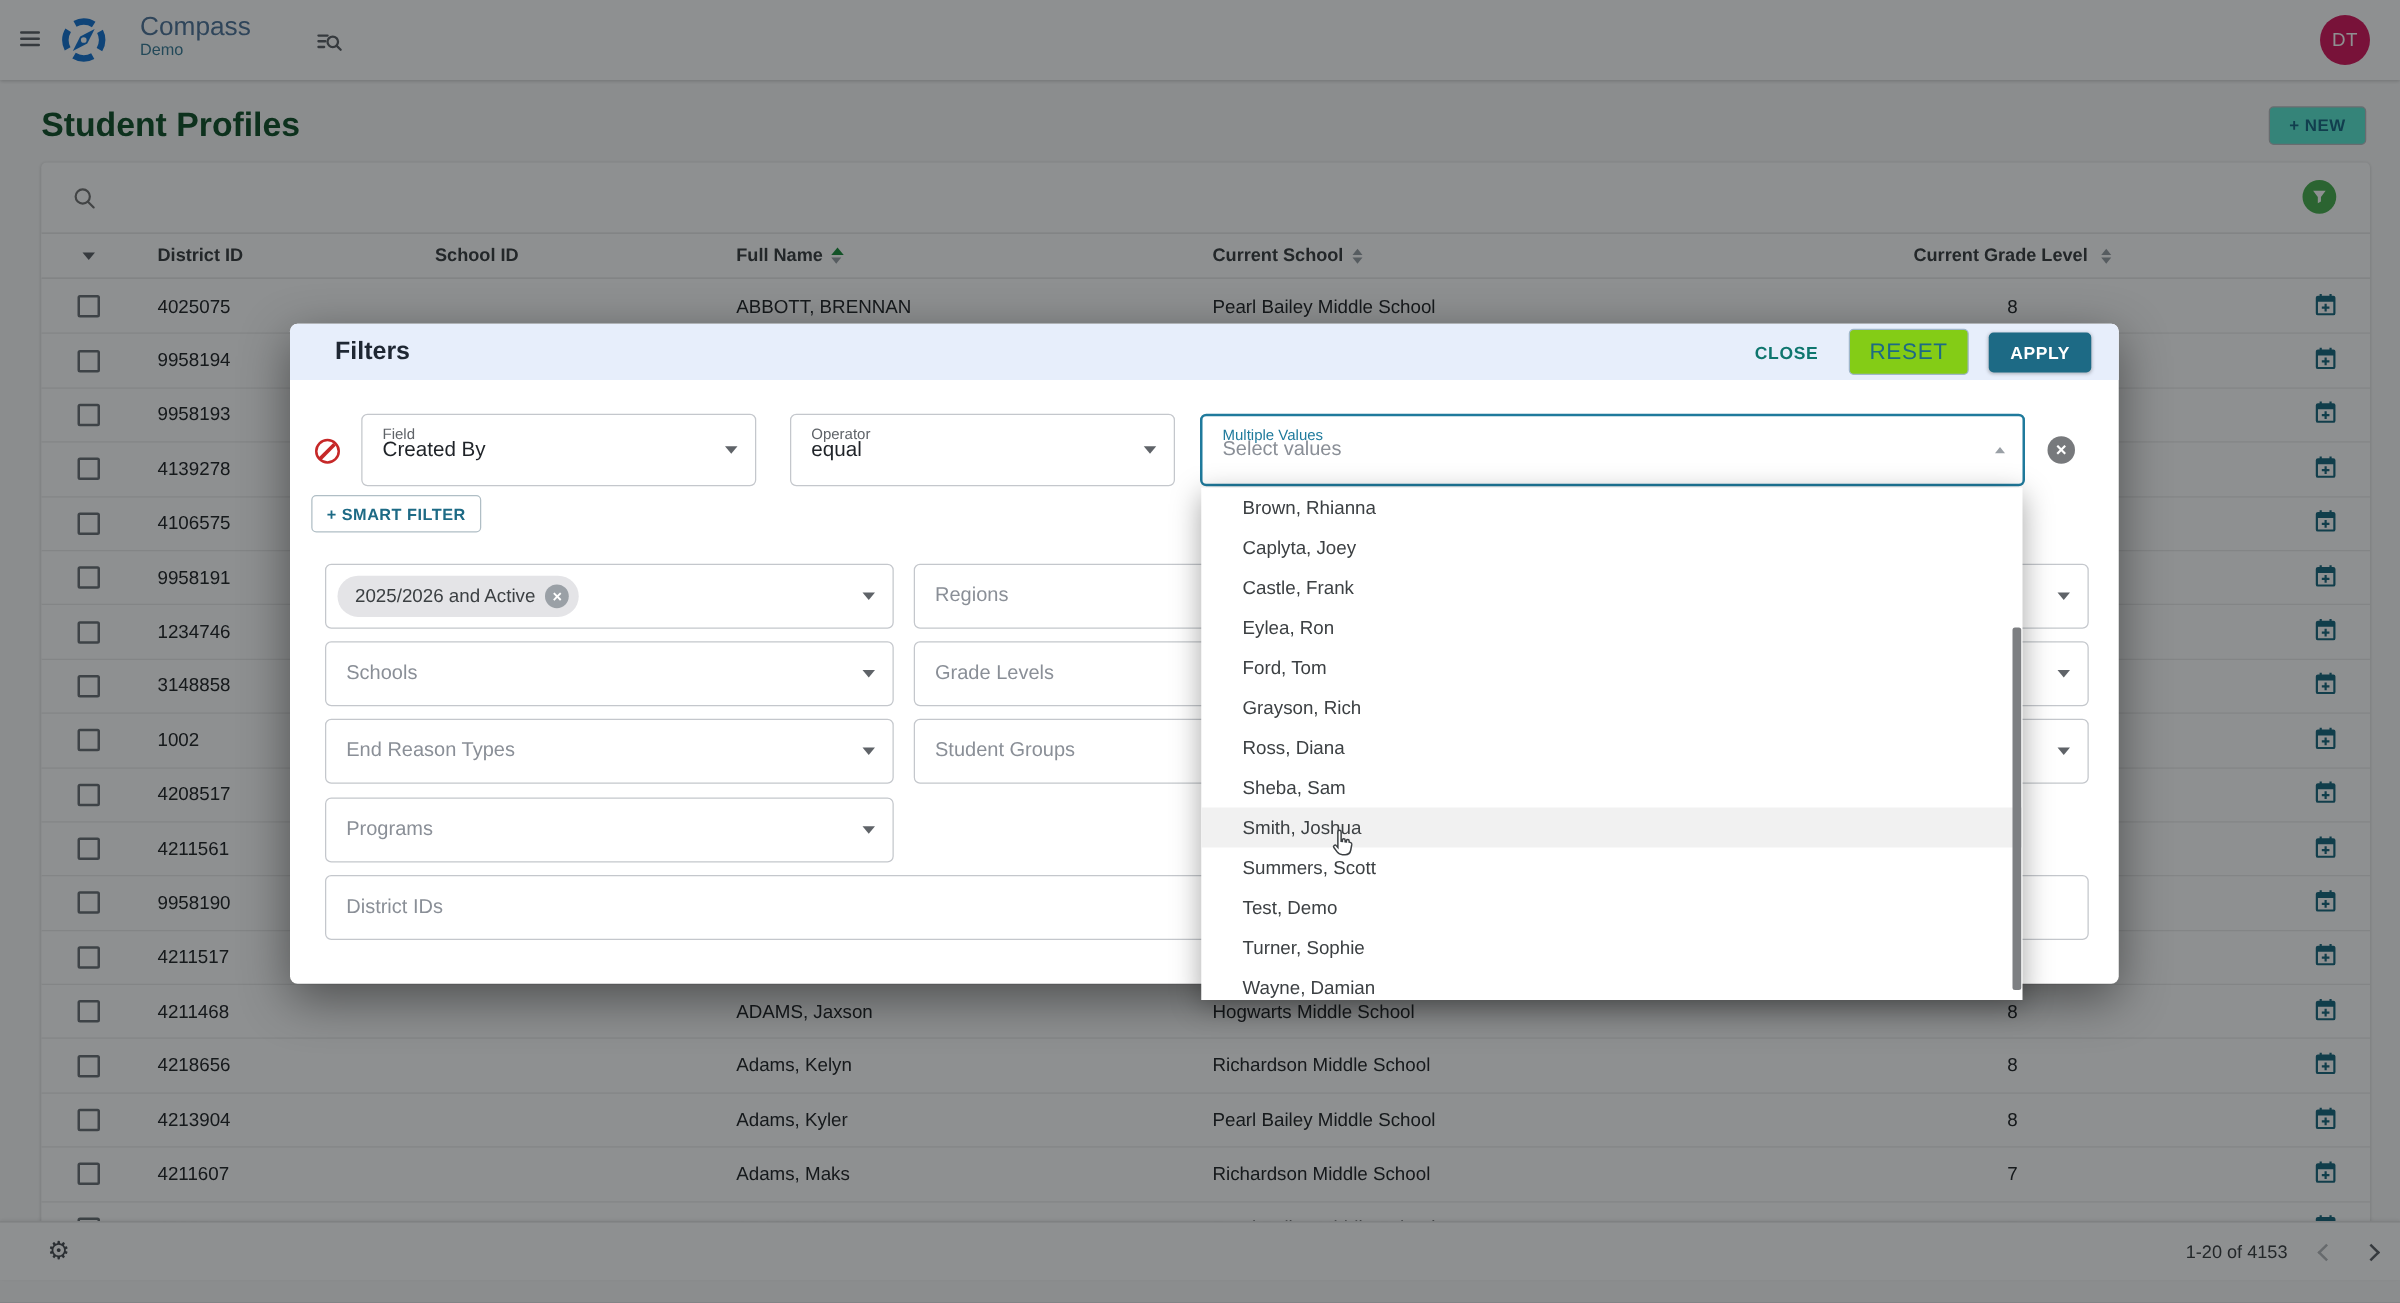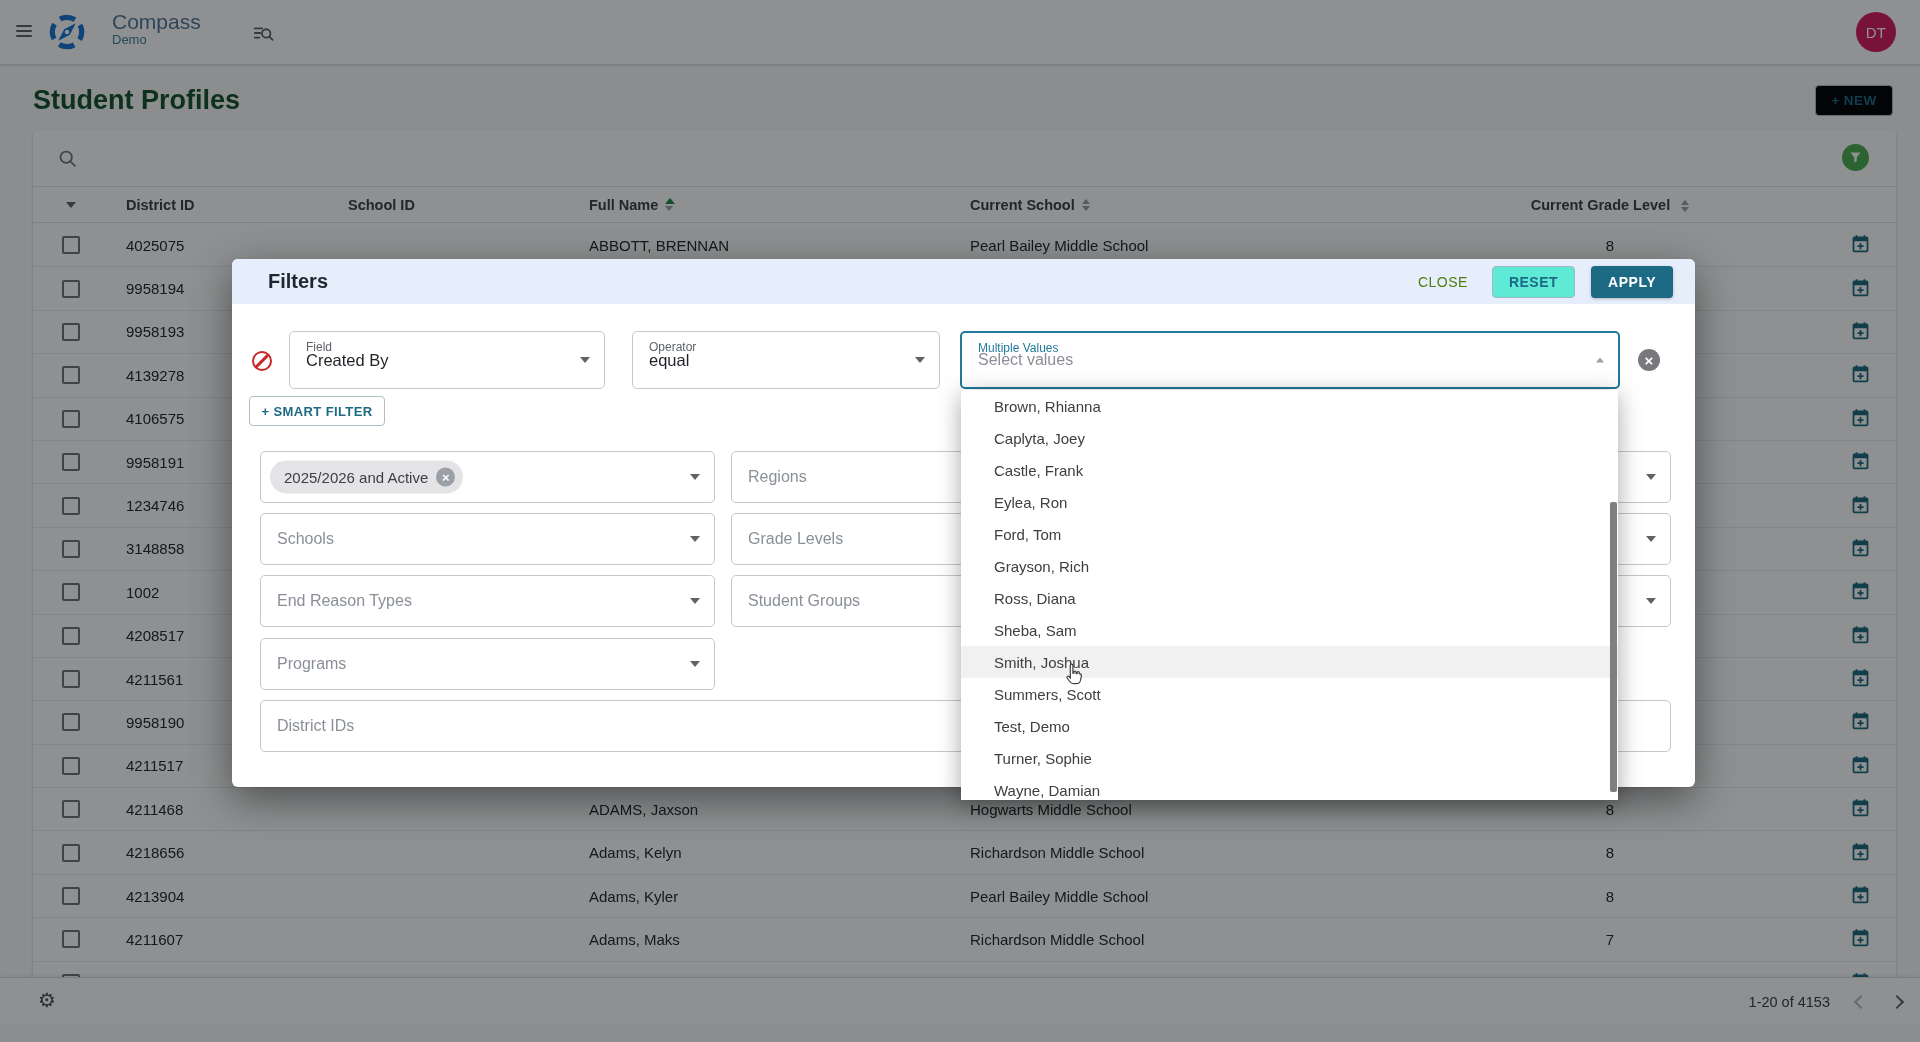--- a/index.html
+++ b/index.html
@@ -15,21 +15,21 @@
   .brand{position:absolute;left:112px;top:10px;line-height:1.1;}
   .brand .nm{font-size:21px;color:#53779c;font-weight:400;}
   .brand .sub{font-size:13px;color:#3e7f9a;}
   .searchlist{position:absolute;left:252px;top:22px;}
   .avatar{position:absolute;left:1856px;top:12px;width:40px;height:40px;border-radius:50%;
           background:#d81b60;color:#fff;display:flex;align-items:center;justify-content:center;
           font-size:15px;letter-spacing:.3px;}
 
   
   .page-title{position:absolute;left:33px;top:85px;font-size:27px;font-weight:600;color:#14532d;}
-  .new-btn{position:absolute;left:1815px;top:85px;width:78px;height:31px;background:#000000;
+  .new-btn{position:absolute;left:1815px;top:85px;width:78px;height:31px;background:#5eead4;
            border:1px solid #b9bdc2;border-radius:4px;color:#1d6a85;font-size:13.5px;font-weight:700;
            letter-spacing:.4px;display:flex;align-items:center;justify-content:center;cursor:pointer;}
 
   
   .card{position:absolute;left:33px;top:130px;width:1863px;height:847px;background:#fff;
         box-shadow:0 1px 3px rgba(0,0,0,.18);border-radius:4px 4px 0 0;overflow:hidden;}
   .searchrow{position:absolute;left:0;top:0;width:100%;height:56px;}
   .mag{position:absolute;left:24px;top:18px;}
   .greenbadge{position:absolute;left:1809px;top:14px;width:27px;height:27px;border-radius:50%;
               background:#4caf50;display:flex;align-items:center;justify-content:center;}
@@ -65,23 +65,23 @@
   
   .overlay{position:absolute;inset:0;background:rgba(5,8,12,0.45);z-index:10;}
 
   
   .modal{position:absolute;left:232px;top:259px;width:1463px;height:528px;background:#fff;border-radius:6px;
          box-shadow:0 12px 40px rgba(0,0,0,.45);z-index:20;}
   .modal-head{position:absolute;left:0;top:0;width:100%;height:45px;background:#e7eefb;border-radius:6px 6px 0 0;
               display:flex;align-items:center;}
   .modal-title{margin-left:36px;font-size:20px;font-weight:700;color:#1f2733;}
   .modal-actions{position:absolute;right:22px;top:0;height:45px;display:flex;align-items:center;gap:16px;}
-  .btn-text{color:#4d7c0f;font-size:14px;font-weight:400;letter-spacing:.5px;cursor:pointer;padding:6px 8px;}
-  .btn-outline{color:#1d6a85;font-size:14px;font-weight:700;letter-spacing:.5px;cursor:pointer;
-               border:1px solid #9fb6c9;border-radius:4px;padding:7px 16px;background:#5eead4;}
+  .btn-text{color:#0f766e;font-size:14px;font-weight:700;letter-spacing:.5px;cursor:pointer;padding:6px 8px;}
+  .btn-outline{color:#1d6a85;font-size:18px;font-weight:400;letter-spacing:.5px;cursor:pointer;
+               border:1px solid #9fb6c9;border-radius:4px;padding:7px 16px;background:#84cc16;}
   .btn-filled{color:#fff;background:#1d6a85;font-size:14px;font-weight:700;letter-spacing:.5px;cursor:pointer;
               border-radius:4px;padding:8px 17px;box-shadow:0 1px 3px rgba(0,0,0,.25);}
   .block-icon{position:absolute;left:20px;top:92px;width:20px;height:20px;border:2.6px solid #c62828;border-radius:50%;}
   .block-icon::after{content:"";position:absolute;left:-1px;top:6.8px;width:17px;height:2.6px;background:#c62828;transform:rotate(-45deg);}
   .mfield{position:absolute;border:1px solid #c4c7cc;border-radius:5px;background:#fff;}
   .mfield .flabel{position:absolute;left:11px;top:-8px;background:#fff;padding:0 5px;font-size:12px;color:#5f6368;margin-top:16px;}
   .mfield .fvalue{position:absolute;left:16px;top:50%;transform:translateY(-50%);font-size:16.5px;color:#1f2328;}
   .mfield .fplaceholder{position:absolute;left:16px;top:50%;transform:translateY(-50%);font-size:16px;color:#8a8f97;}
   .mfield .arr{position:absolute;right:14px;top:50%;transform:translateY(-50%);}
   .mfield.focused{border:2px solid #1f7a9c;}

